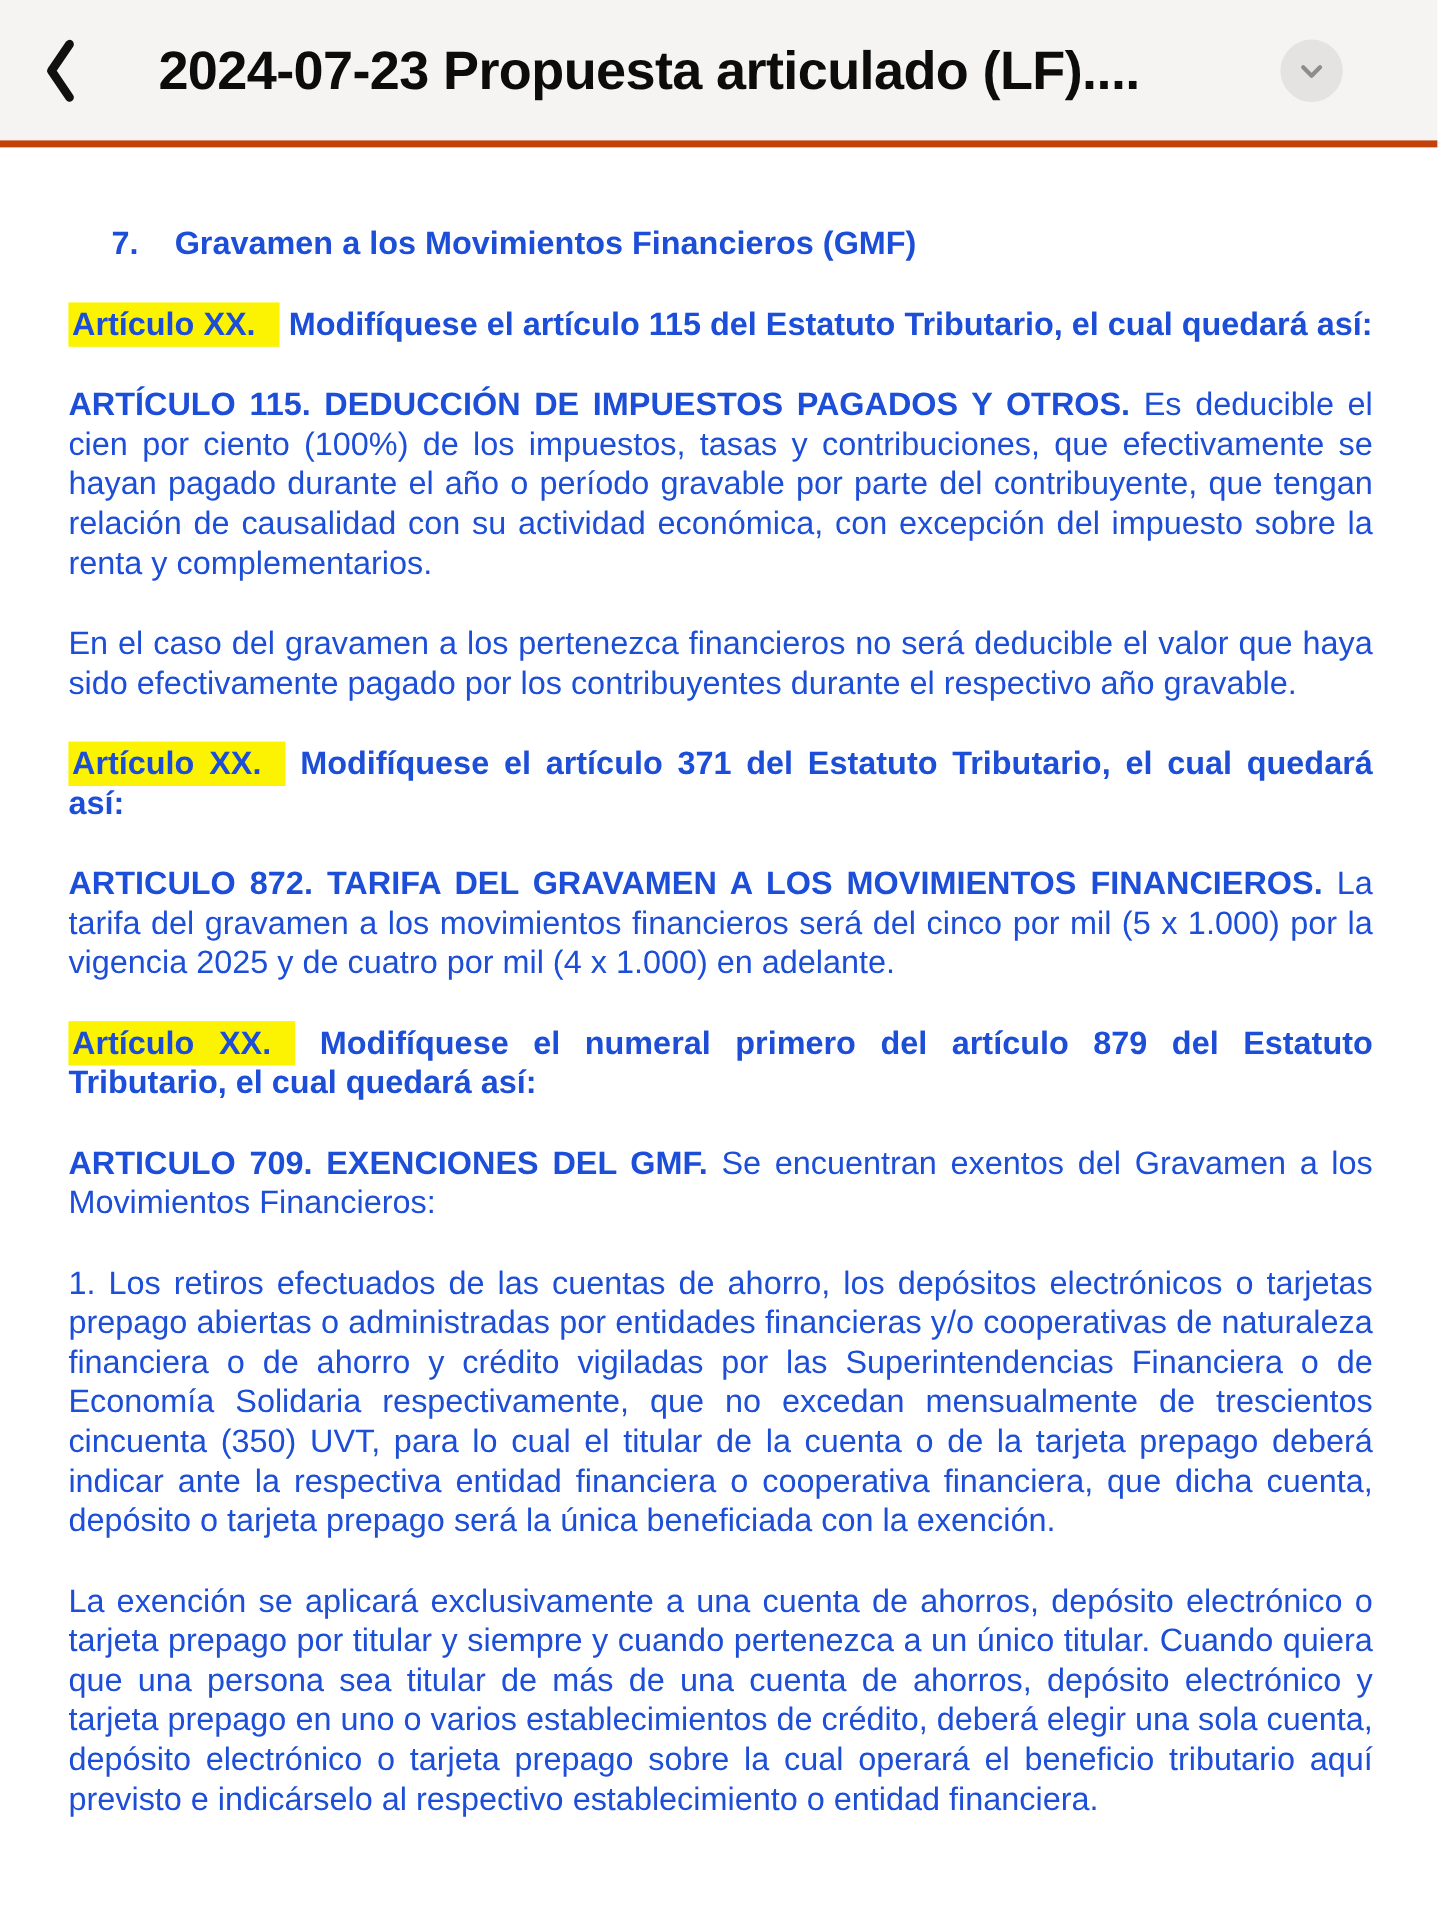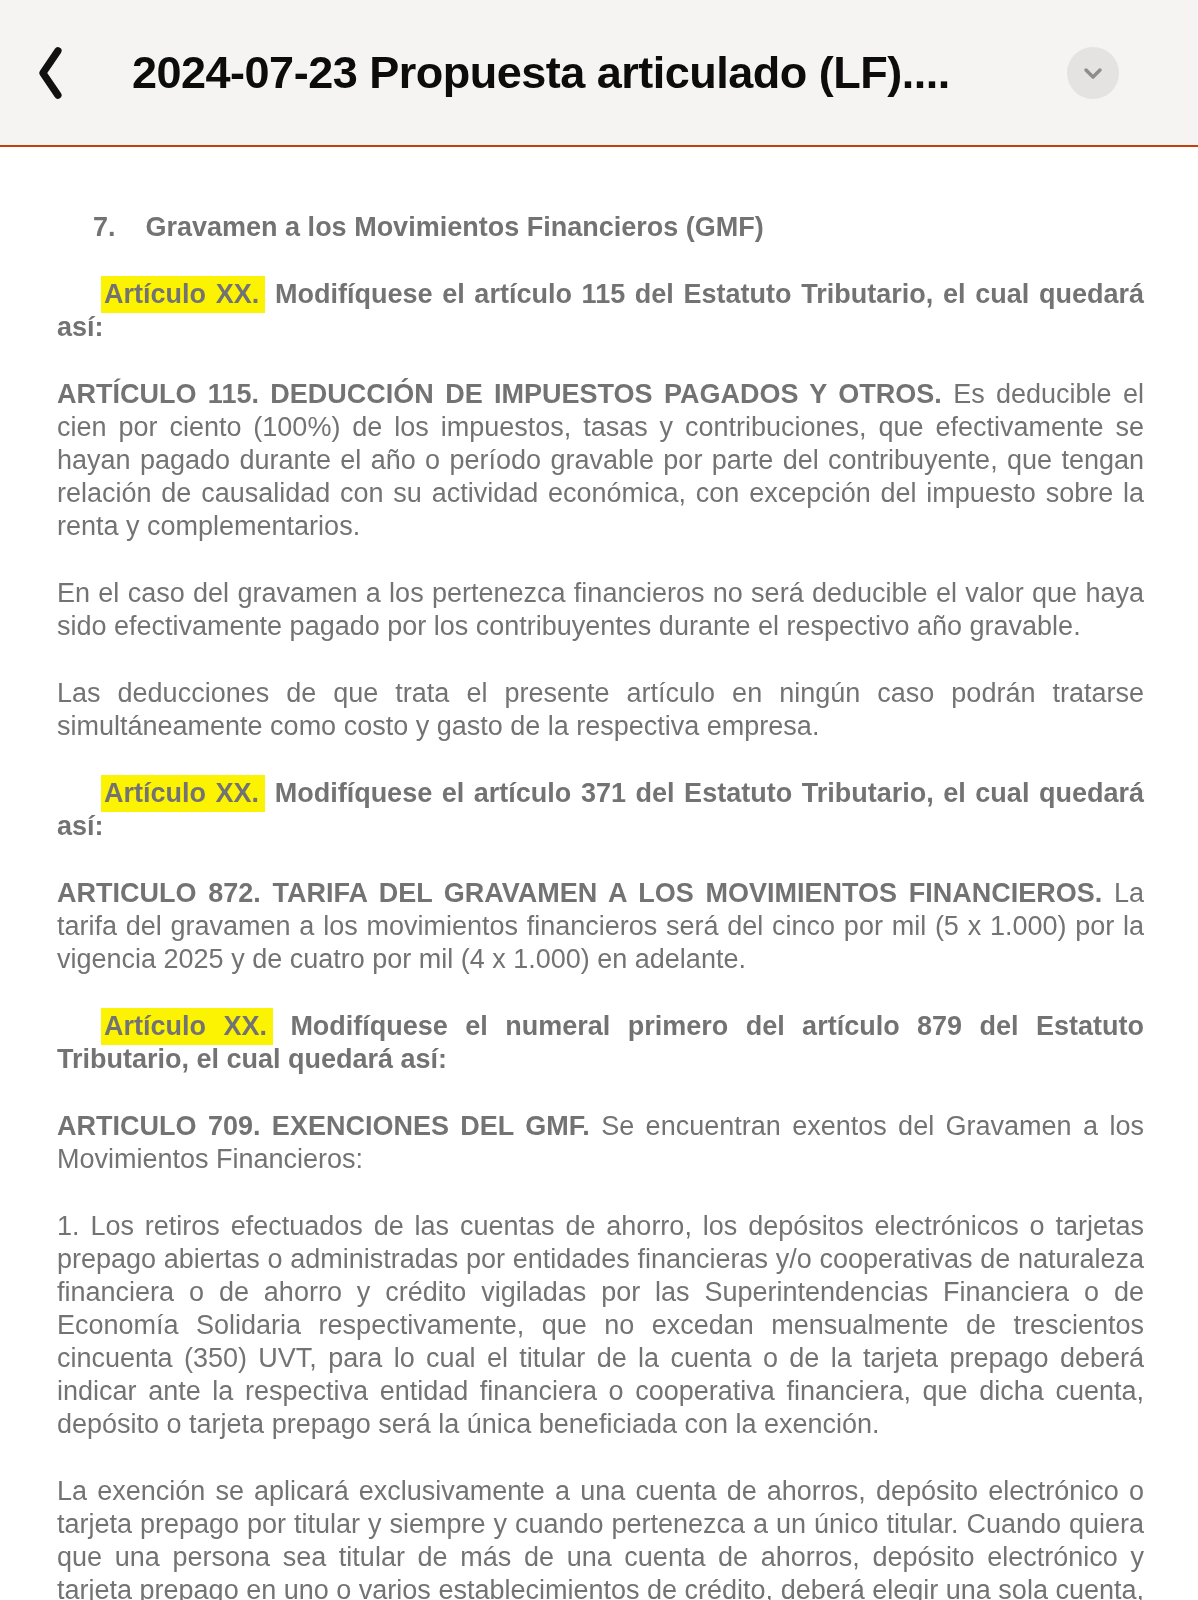--- a/index.html
+++ b/index.html
@@ -6,23 +6,23 @@
   html, body { width: 1198px; }
   body {
     height: 1600px;
     background: #ffffff;
     font-family: "Liberation Sans", sans-serif;
     color: #000;
     overflow: hidden;
   }
   
   .navbar {
-    height: 147px;
+    height: 123px;
     background: #f5f4f2;
-    border-bottom: 2px solid #c2410c;
+    border-bottom: 6px solid #c2410c;
     display: flex;
     align-items: center;
   }
   .back-btn {
     background: none;
     border: none;
     width: 52px;
     height: 64px;
     margin-left: 24px;
     display: flex;
@@ -57,36 +57,35 @@
   }
   
   .page {
     padding: 64px 54px 0 57px;
     background: #fff;
   }
   .para {
     font-size: 27px;
     line-height: 33px;
     margin-bottom: 34px;
-    color: #737373;
+    color: #1d4ed8;
   }
   .para.body { text-align: justify; }
   .para.heading {
     font-weight: bold;
     padding-left: 36px;
     text-align: left;
   }
   .para.heading .num { margin-right: 30px; }
   .seg-bold { font-weight: bold; }
   .seg-normal { font-weight: normal; }
   .seg-highlight {
     font-weight: bold;
     background: #fcf303;
-    padding: 3px 6px 4px 3px;
-    margin-left: 44px;
+    padding: 3px 20px 4px 3px;
   }
 </style>
 </head>
 <body>
 
 <header class="navbar">
   <button class="back-btn">
     <svg width="38" height="58" viewBox="0 0 24 36" fill="none">
       <path d="M17 4 L7.5 18 L17 32" stroke="#111111" stroke-width="4.6" stroke-linecap="round" stroke-linejoin="round" fill="none" transform="scale(1,1)"></path>
     </svg>
@@ -98,21 +97,20 @@
     </svg>
   </button>
 </header>
 
 <main class="page">
   <div>
       <p class="para heading"><span class="num">7.</span><span class="seg-bold">Gravamen a los Movimientos Financieros (GMF)</span></p>
       <p class="para body"><span class="seg-highlight">Artículo XX.</span><span class="seg-bold"> Modifíquese el artículo 115 del Estatuto Tributario, el cual quedará así:</span></p>
       <p class="para body"><span class="seg-bold">ARTÍCULO 115. DEDUCCIÓN DE IMPUESTOS PAGADOS Y OTROS. </span><span class="seg-normal">Es deducible el cien por ciento (100%) de los impuestos, tasas y contribuciones, que efectivamente se hayan pagado durante el año o período gravable por parte del contribuyente, que tengan relación de causalidad con su actividad económica, con excepción del impuesto sobre la renta y complementarios.</span></p>
       <p class="para body"><span class="seg-normal">En el caso del gravamen a los pertenezca financieros no será deducible el valor que haya sido efectivamente pagado por los contribuyentes durante el respectivo año gravable.</span></p>
-      <p class="para body"><span class="seg-normal">Las deducciones de que trata el presente artículo en ningún caso podrán tratarse simultáneamente como costo y gasto de la respectiva empresa.</span></p>
       <p class="para body"><span class="seg-highlight">Artículo XX.</span><span class="seg-bold"> Modifíquese el artículo 371 del Estatuto Tributario, el cual quedará así:</span></p>
       <p class="para body"><span class="seg-bold">ARTICULO 872. TARIFA DEL GRAVAMEN A LOS MOVIMIENTOS FINANCIEROS. </span><span class="seg-normal">La tarifa del gravamen a los movimientos financieros será del cinco por mil (5 x 1.000) por la vigencia 2025 y de cuatro por mil (4 x 1.000) en adelante.</span></p>
       <p class="para body"><span class="seg-highlight">Artículo XX.</span><span class="seg-bold"> Modifíquese el numeral primero del artículo 879 del Estatuto Tributario, el cual quedará así:</span></p>
       <p class="para body"><span class="seg-bold">ARTICULO 709. EXENCIONES DEL GMF. </span><span class="seg-normal">Se encuentran exentos del Gravamen a los Movimientos Financieros:</span></p>
       <p class="para body"><span class="seg-normal">1. Los retiros efectuados de las cuentas de ahorro, los depósitos electrónicos o tarjetas prepago abiertas o administradas por entidades financieras y/o cooperativas de naturaleza financiera o de ahorro y crédito vigiladas por las Superintendencias Financiera o de Economía Solidaria respectivamente, que no excedan mensualmente de trescientos cincuenta (350) UVT, para lo cual el titular de la cuenta o de la tarjeta prepago deberá indicar ante la respectiva entidad financiera o cooperativa financiera, que dicha cuenta, depósito o tarjeta prepago será la única beneficiada con la exención.</span></p>
       <p class="para body"><span class="seg-normal">La exención se aplicará exclusivamente a una cuenta de ahorros, depósito electrónico o tarjeta prepago por titular y siempre y cuando pertenezca a un único titular. Cuando quiera que una persona sea titular de más de una cuenta de ahorros, depósito electrónico y tarjeta prepago en uno o varios establecimientos de crédito, deberá elegir una sola cuenta, depósito electrónico o tarjeta prepago sobre la cual operará el beneficio tributario aquí previsto e indicárselo al respectivo establecimiento o entidad financiera.</span></p>
     </div>
 </main>
 
 </body></html>

